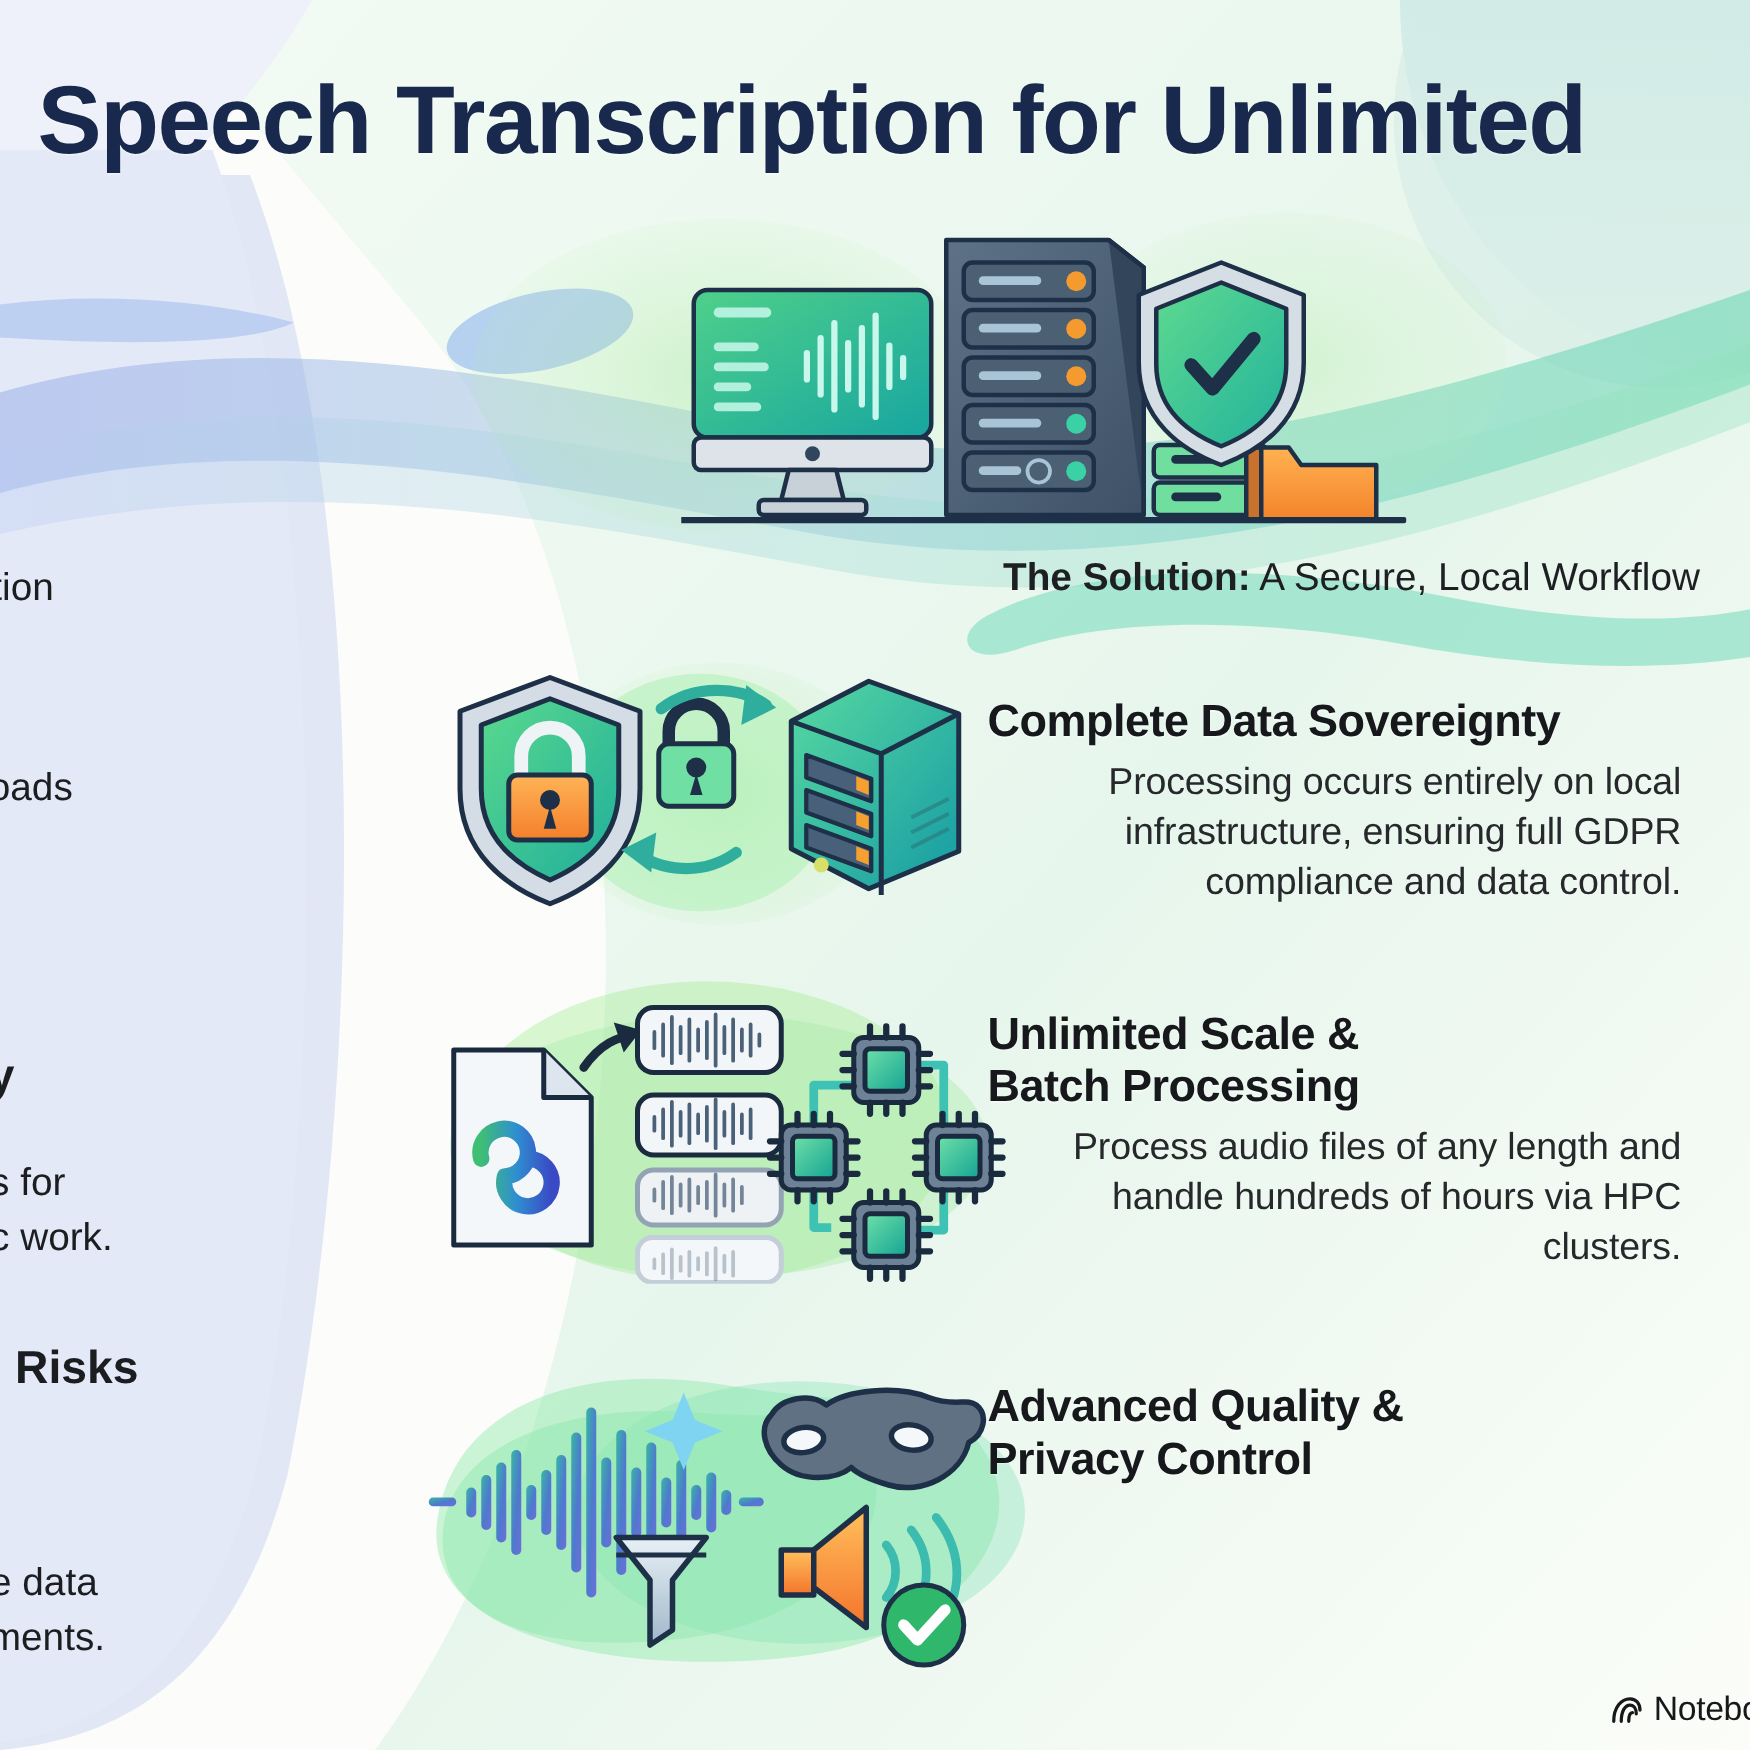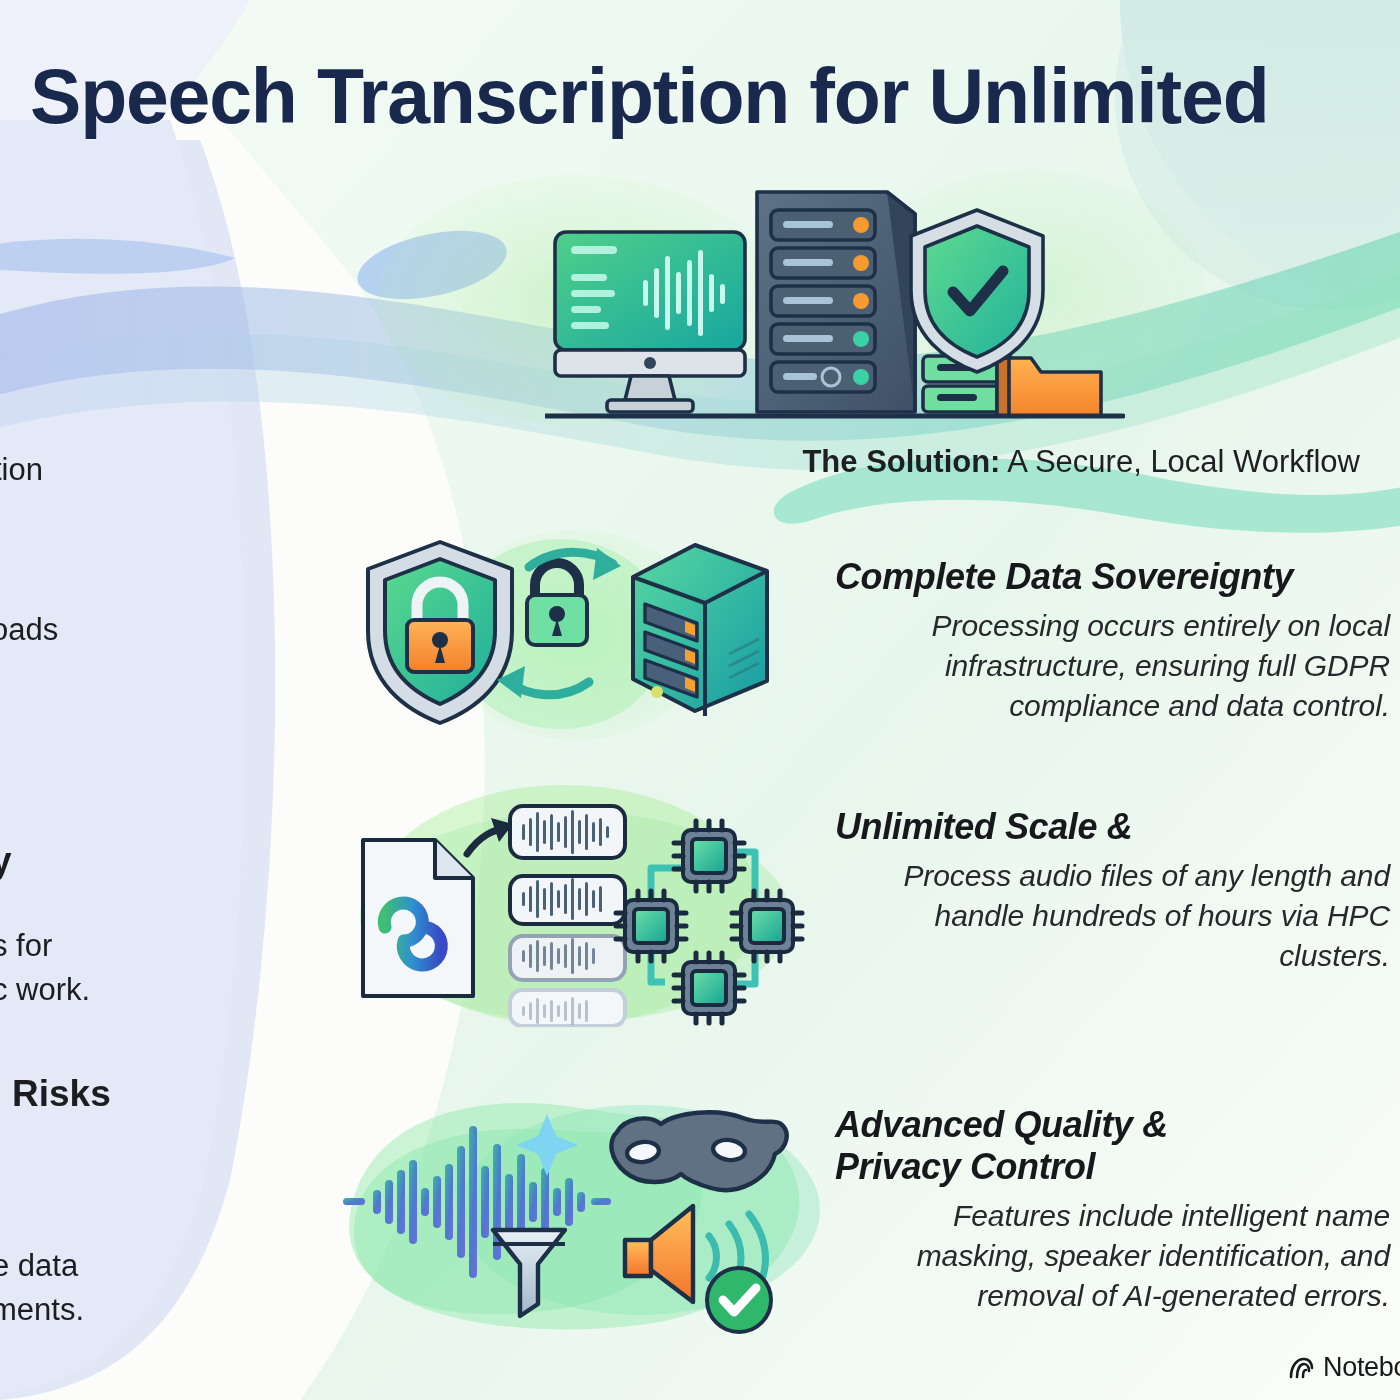--- a/index.html
+++ b/index.html
@@ -24,21 +24,21 @@
   .solution-line{
     position:absolute;left:300px;top:444px;width:1060px;
     text-align:right;font-size:31px;color:#1d1f22;
     white-space:nowrap;
   }
   .solution-line b{font-weight:700;}
 
   
   .feature{position:absolute;left:0;width:1400px;}
   .feat-icon{position:absolute;}
-  .feat-text{position:absolute;left:835px;width:555px;font-style:italic;}
+  .feat-text{position:absolute;left:790px;width:555px;}
   .feat-head{
     font-size:36px;font-weight:700;color:#16181c;
     line-height:1.16;letter-spacing:-.4px;margin:0 0 8px 0;
     text-shadow:0 1px 1px rgba(255,255,255,.5);
   }
   .feat-body{
     font-size:30px;color:#26282c;line-height:1.34;margin:0;
     letter-spacing:-.1px;
     text-align:right;
   }
@@ -422,21 +422,21 @@
                 <path d="M-9 39 h9"></path>
               <path d="M52 13 h9"></path>
                 <path d="M52 26 h9"></path>
                 <path d="M52 39 h9"></path>
             </g>
           </g>
         </g>
       </g>
     </svg>
     <div class="feat-text" style="top:806px;">
-      <p class="feat-head"><span>Unlimited Scale &amp;</span><br></p>
+      <p class="feat-head"><span>Unlimited Scale &amp;</span><br><span>Batch Processing</span></p>
       <p class="feat-body">Process audio files of any length and handle hundreds of hours via HPC clusters.</p>
     </div>
   </div>
 
   <div class="feature" style="top:0">
     <svg class="feat-icon" style="left:325px;top:1092px;width:485px;height:248px;" viewBox="0 0 485 248">
       <defs>
         <linearGradient id="f3sp" x1="0" y1="0" x2="0" y2="1">
           <stop offset="0" stop-color="#ffc05c"></stop>
             <stop offset="100%" stop-color="#f4742b"></stop>
@@ -487,21 +487,20 @@
       <g fill="none" stroke="#3bbcae" stroke-width="7" stroke-linecap="round">
         <path d="M384 144 C 394 156 394 174 384 186"></path>
         <path d="M404 132 C 420 152 420 180 404 198"></path>
         <path d="M424 122 C 446 150 446 184 424 210"></path>
       </g>
       <circle cx="414" cy="208" r="32" fill="#2fb86c" stroke="#1e3047" stroke-width="4"></circle>
       <path d="M398 208 l11 12 l22 -24" fill="none" stroke="#fff" stroke-width="9" stroke-linecap="round" stroke-linejoin="round"></path>
     </svg>
     <div class="feat-text" style="top:1104px;">
       <p class="feat-head"><span>Advanced Quality &amp;</span><br><span>Privacy Control</span></p>
-      <p class="feat-body">Features include intelligent name masking, speaker identification, and removal of AI-generated errors.</p>
     </div>
   </div>
 
   <div class="clip-frag frag-body" style="left:-7px;top:452px;">tion</div>
   <div class="clip-frag frag-body" style="left:-9px;top:612px;">oads</div>
   <div class="clip-frag frag-head" style="left:-9px;top:840px;">y</div>
   <div class="clip-frag frag-body" style="left:-8px;top:928px;">s for</div>
   <div class="clip-frag frag-body" style="left:-8px;top:972px;">c work.</div>
   <div class="clip-frag frag-head" style="left:12px;top:1073px;">Risks</div>
   <div class="clip-frag frag-body" style="left:-8px;top:1248px;">e data</div>

